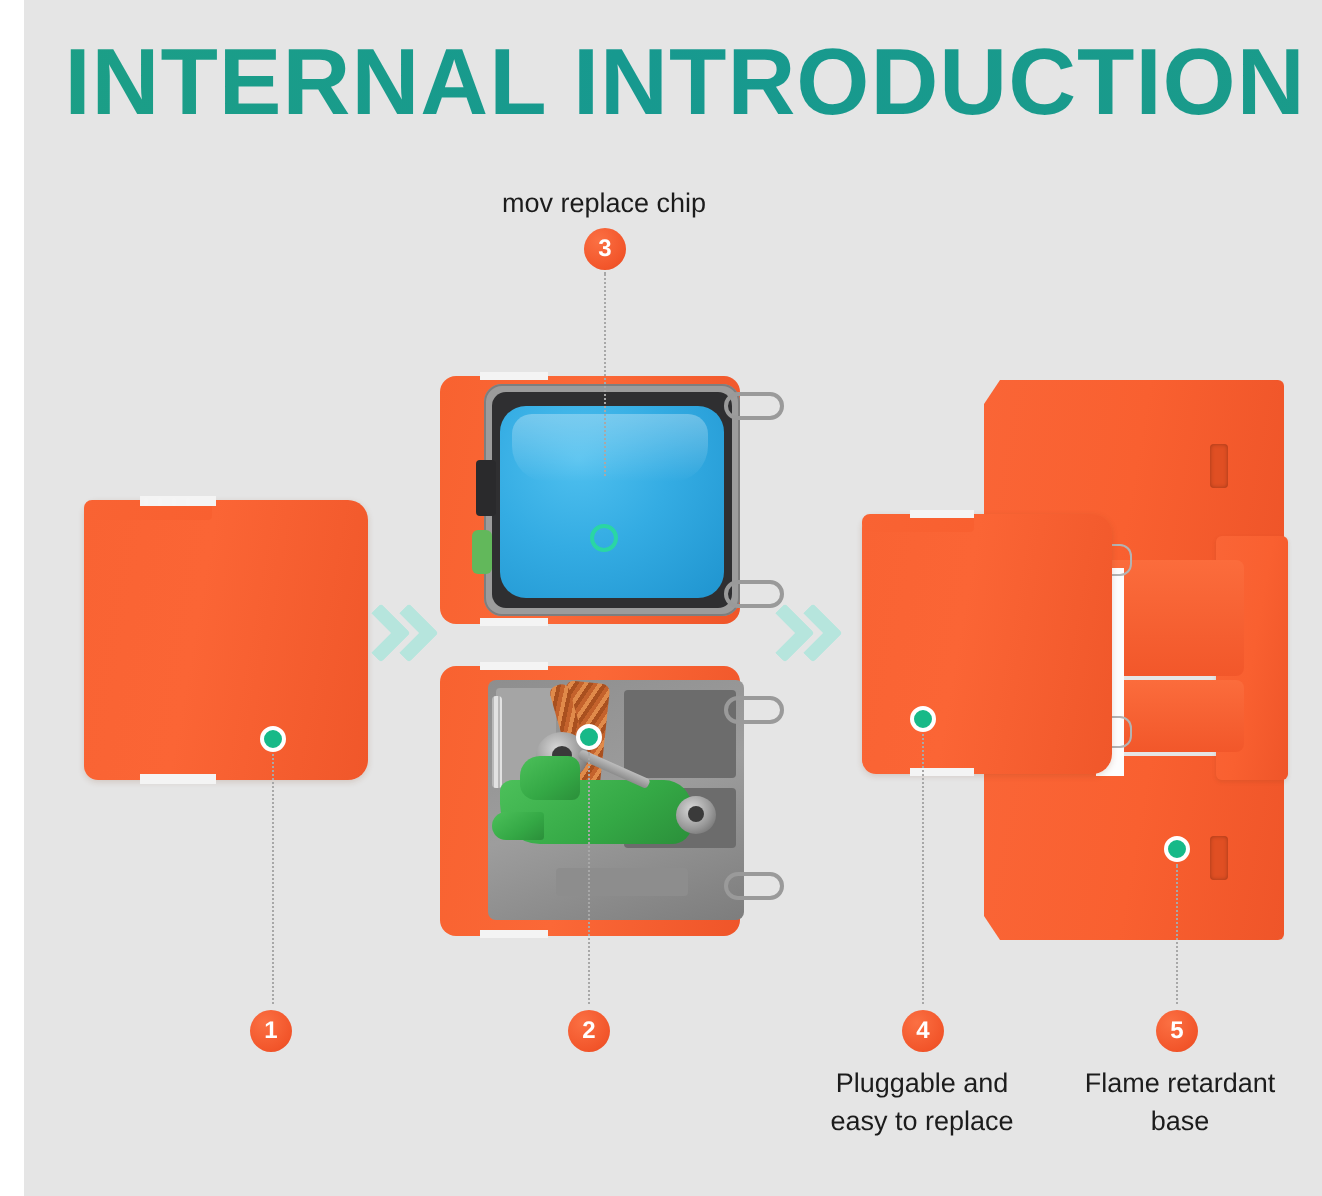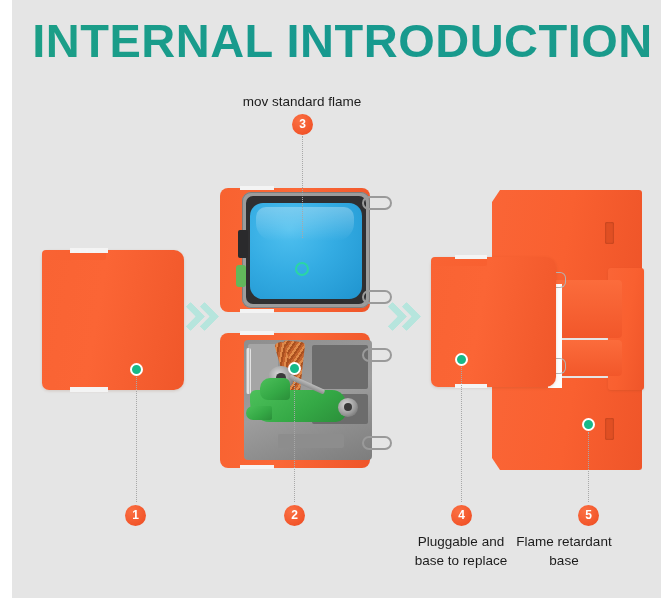--- a/index.html
+++ b/index.html
@@ -265,21 +265,21 @@
     box-sizing:border-box;
   }
 </style>
 </head>
 <body>
 
 <div id="page">
 
   <div id="title">INTERNAL INTRODUCTION</div>
 
-  <div class="toplabel" style="left:190px; top:93px; width:200px;">mov standard flame</div>
+  <div class="toplabel" style="left:190px; top:93px; width:200px;">mov replace chip</div>
   <div class="badge" style="left:280px; top:114px;">3</div>
   <div class="lead" style="left:290px; top:136px; height:102px;"></div>
 
   <div class="stage">
     <div class="shell-body" style="left:30px; top:250px; width:142px; height:140px;"></div>
     <div class="shell-step" style="left:30px; top:250px; width:64px; height:10px;"></div>
     <div class="shell-notch" style="left:58px; top:248px; width:38px; height:5px;"></div>
     <div class="shell-notch" style="left:58px; top:387px; width:38px; height:5px;"></div>
     <div class="shell-ridge" style="left:60px; top:249px; width:2px; height:4px;"></div>
     <div class="shell-ridge" style="left:67px; top:249px; width:2px; height:4px;"></div>
@@ -369,19 +369,19 @@
   </div>
   <div class="lead" style="left:449px; top:367px; height:135px;"></div>
   <div class="lead" style="left:576px; top:432px; height:70px;"></div>
 
   <div class="badge" style="left:113px; top:505px;">1</div>
 
   <div class="badge" style="left:272px; top:505px;">2</div>
 
   <div class="badge" style="left:439px; top:505px;">4</div>
   <div class="caption" style="left:379px; top:532px; width:140px;">Pluggable and
-base to replace</div>
+easy to replace</div>
 
   <div class="badge" style="left:566px; top:505px;">5</div>
-  <div class="caption" style="left:482px; top:532px; width:140px;">Flame retardant
+  <div class="caption" style="left:508px; top:532px; width:140px;">Flame retardant
 base</div>
 
 </div>
 
 </body></html>

